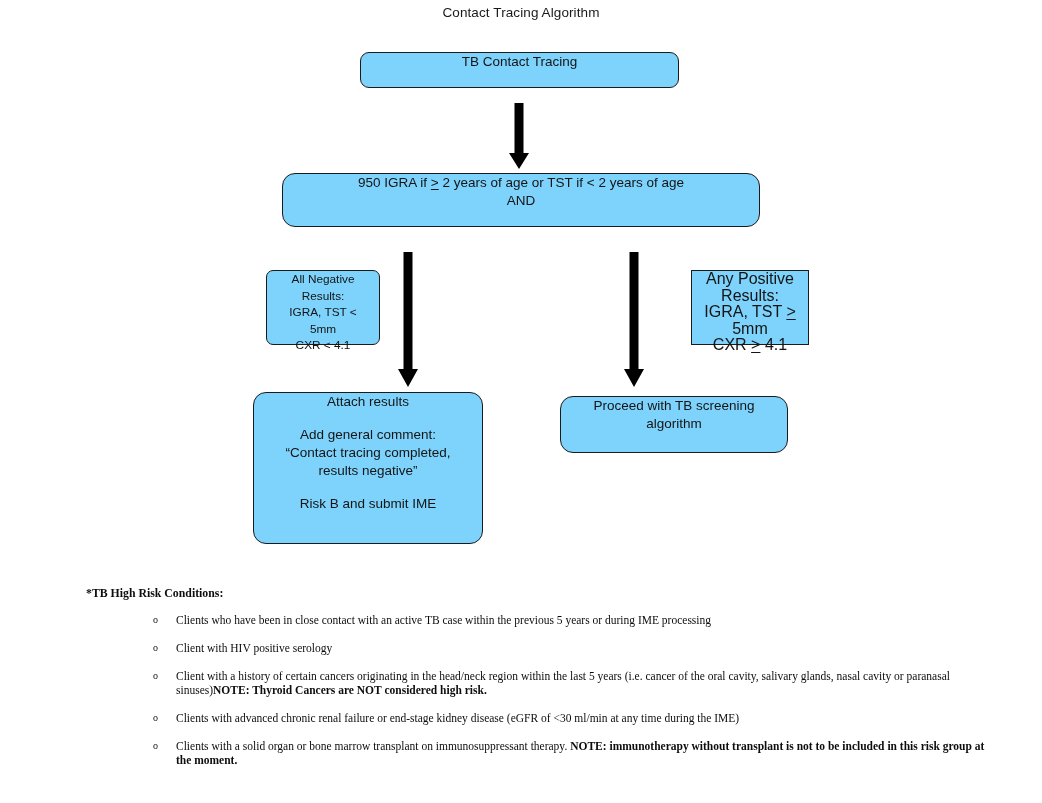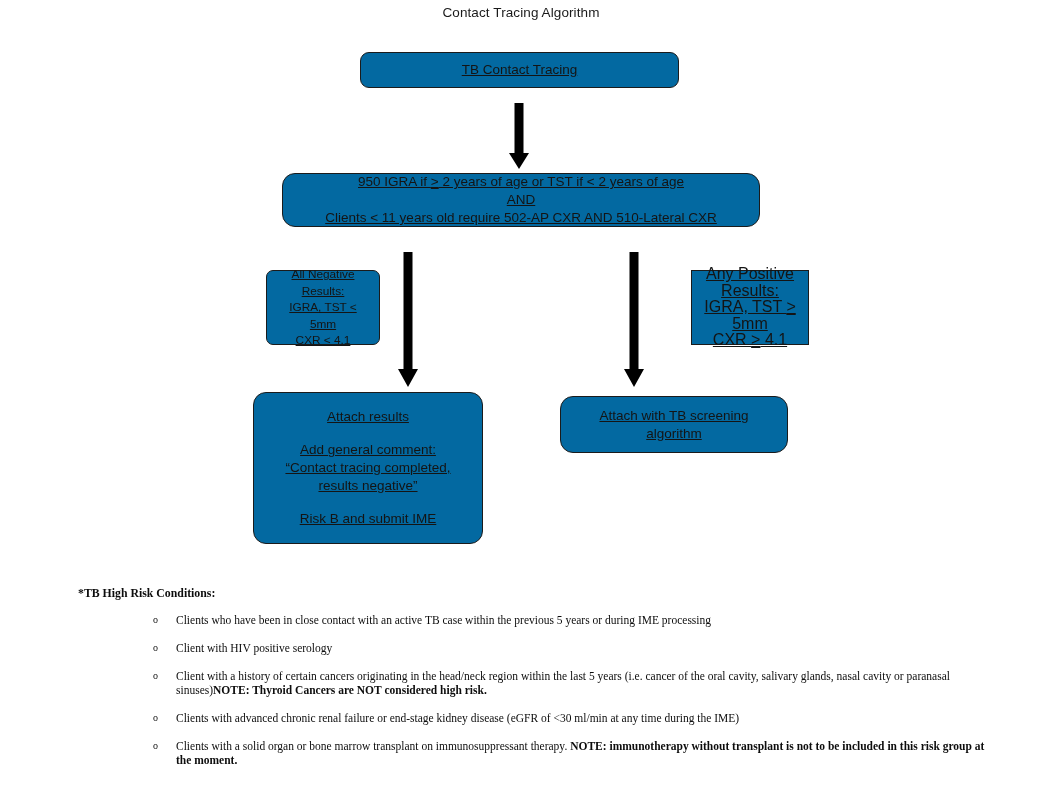--- a/index.html
+++ b/index.html
@@ -28,29 +28,28 @@
     font-size: 13.5px;
     color: #1a1a1a;
     letter-spacing: 0.1px;
   }
 
   
   .node {
     position: absolute;
     box-sizing: border-box;
     border: 1.3px solid #1b1b1b;
-    background: #0369a1;
+    background: #7dd3fc;
     display: flex;
-    align-items: center;
+    align-items: flex-start;
     justify-content: center;
     text-align: center;
     font-size: 13.5px;
     line-height: 18px;
     color: #141414;
-    text-decoration: underline;
   }
   .node.round { border-radius: 9px; }
   .node.round-lg { border-radius: 13px; }
   .node.sharp { border-radius: 0; }
   .node .inner { width: 100%; padding: 0 8px; box-sizing: border-box; }
 
   
   #node-start   { left: 360px; top: 52px;  width: 319px; height: 36px; }
   #node-test    { left: 282px; top: 173px; width: 478px; height: 54px; }
   #node-neg     { left: 266px; top: 270px; width: 114px; height: 75px;
@@ -82,21 +81,21 @@
     top: 586px;
     width: 910px;
     font-family: "Liberation Serif", serif;
     font-size: 11.5px;
     line-height: 14px;
     color: #0d0d0d;
   }
   #footnotes .fn-heading {
     font-weight: bold;
     font-size: 11.8px;
-    margin: 0 0 13px 0;
+    margin: 0 0 13px 8px;
   }
   #footnotes ul {
     list-style: none;
     margin: 0;
     padding: 0;
   }
   #footnotes li {
     position: relative;
     padding-left: 98px;
     margin-bottom: 14px;
@@ -124,21 +123,20 @@
   <span class="arrow" id="arrow-start-test">
     <svg width="28" height="66" viewBox="0 0 28 66" xmlns="http://www.w3.org/2000/svg">
       <polygon points="9.5,0 18.5,0 18.5,50 24,50 14,66 4,50 9.5,50" fill="#000000"></polygon>
     </svg>
   </span>
 
   <div class="node round-lg" id="node-test">
     <span class="inner">
       <span class="line"><span>950 IGRA if </span><span class="ge">&gt;</span><span> 2 years of age or TST if &lt; 2 years of age</span></span>
       <span class="line">AND</span>
-      <span class="line">Clients &lt; 11 years old require 502-AP CXR AND 510-Lateral CXR</span>
     </span>
   </div>
 
   <span class="arrow" id="arrow-left">
     <svg width="28" height="135" viewBox="0 0 28 135" xmlns="http://www.w3.org/2000/svg">
       <polygon points="9.5,0 18.5,0 18.5,117 24,117 14,135 4,117 9.5,117" fill="#000000"></polygon>
     </svg>
   </span>
 
   <span class="arrow" id="arrow-right">
@@ -172,21 +170,21 @@
       <span class="line">Add general comment:</span>
       <span class="line">“Contact tracing completed,</span>
       <span class="line">results negative”</span>
       <span class="blank-line"></span>
       <span class="line">Risk B and submit IME</span>
     </span>
   </div>
 
   <div class="node round-lg" id="node-proceed">
     <span class="inner">
-      <span class="line">Attach with TB screening</span>
+      <span class="line">Proceed with TB screening</span>
       <span class="line">algorithm</span>
     </span>
   </div>
 
   <div id="footnotes">
     <div class="fn-heading">*TB High Risk Conditions:</div>
     <ul>
         <li><span class="bullet">o</span><span>Clients who have been in close contact with an active TB case within the previous 5 years or during IME processing</span></li>
         <li><span class="bullet">o</span><span>Client with HIV positive serology</span></li>
         <li><span class="bullet">o</span><span>Client with a history of certain cancers originating in the head/neck region within the last 5 years (i.e. cancer of the oral cavity, salivary glands, nasal cavity or paranasal sinuses)</span><b>NOTE: Thyroid Cancers are NOT considered high risk.</b></li>

